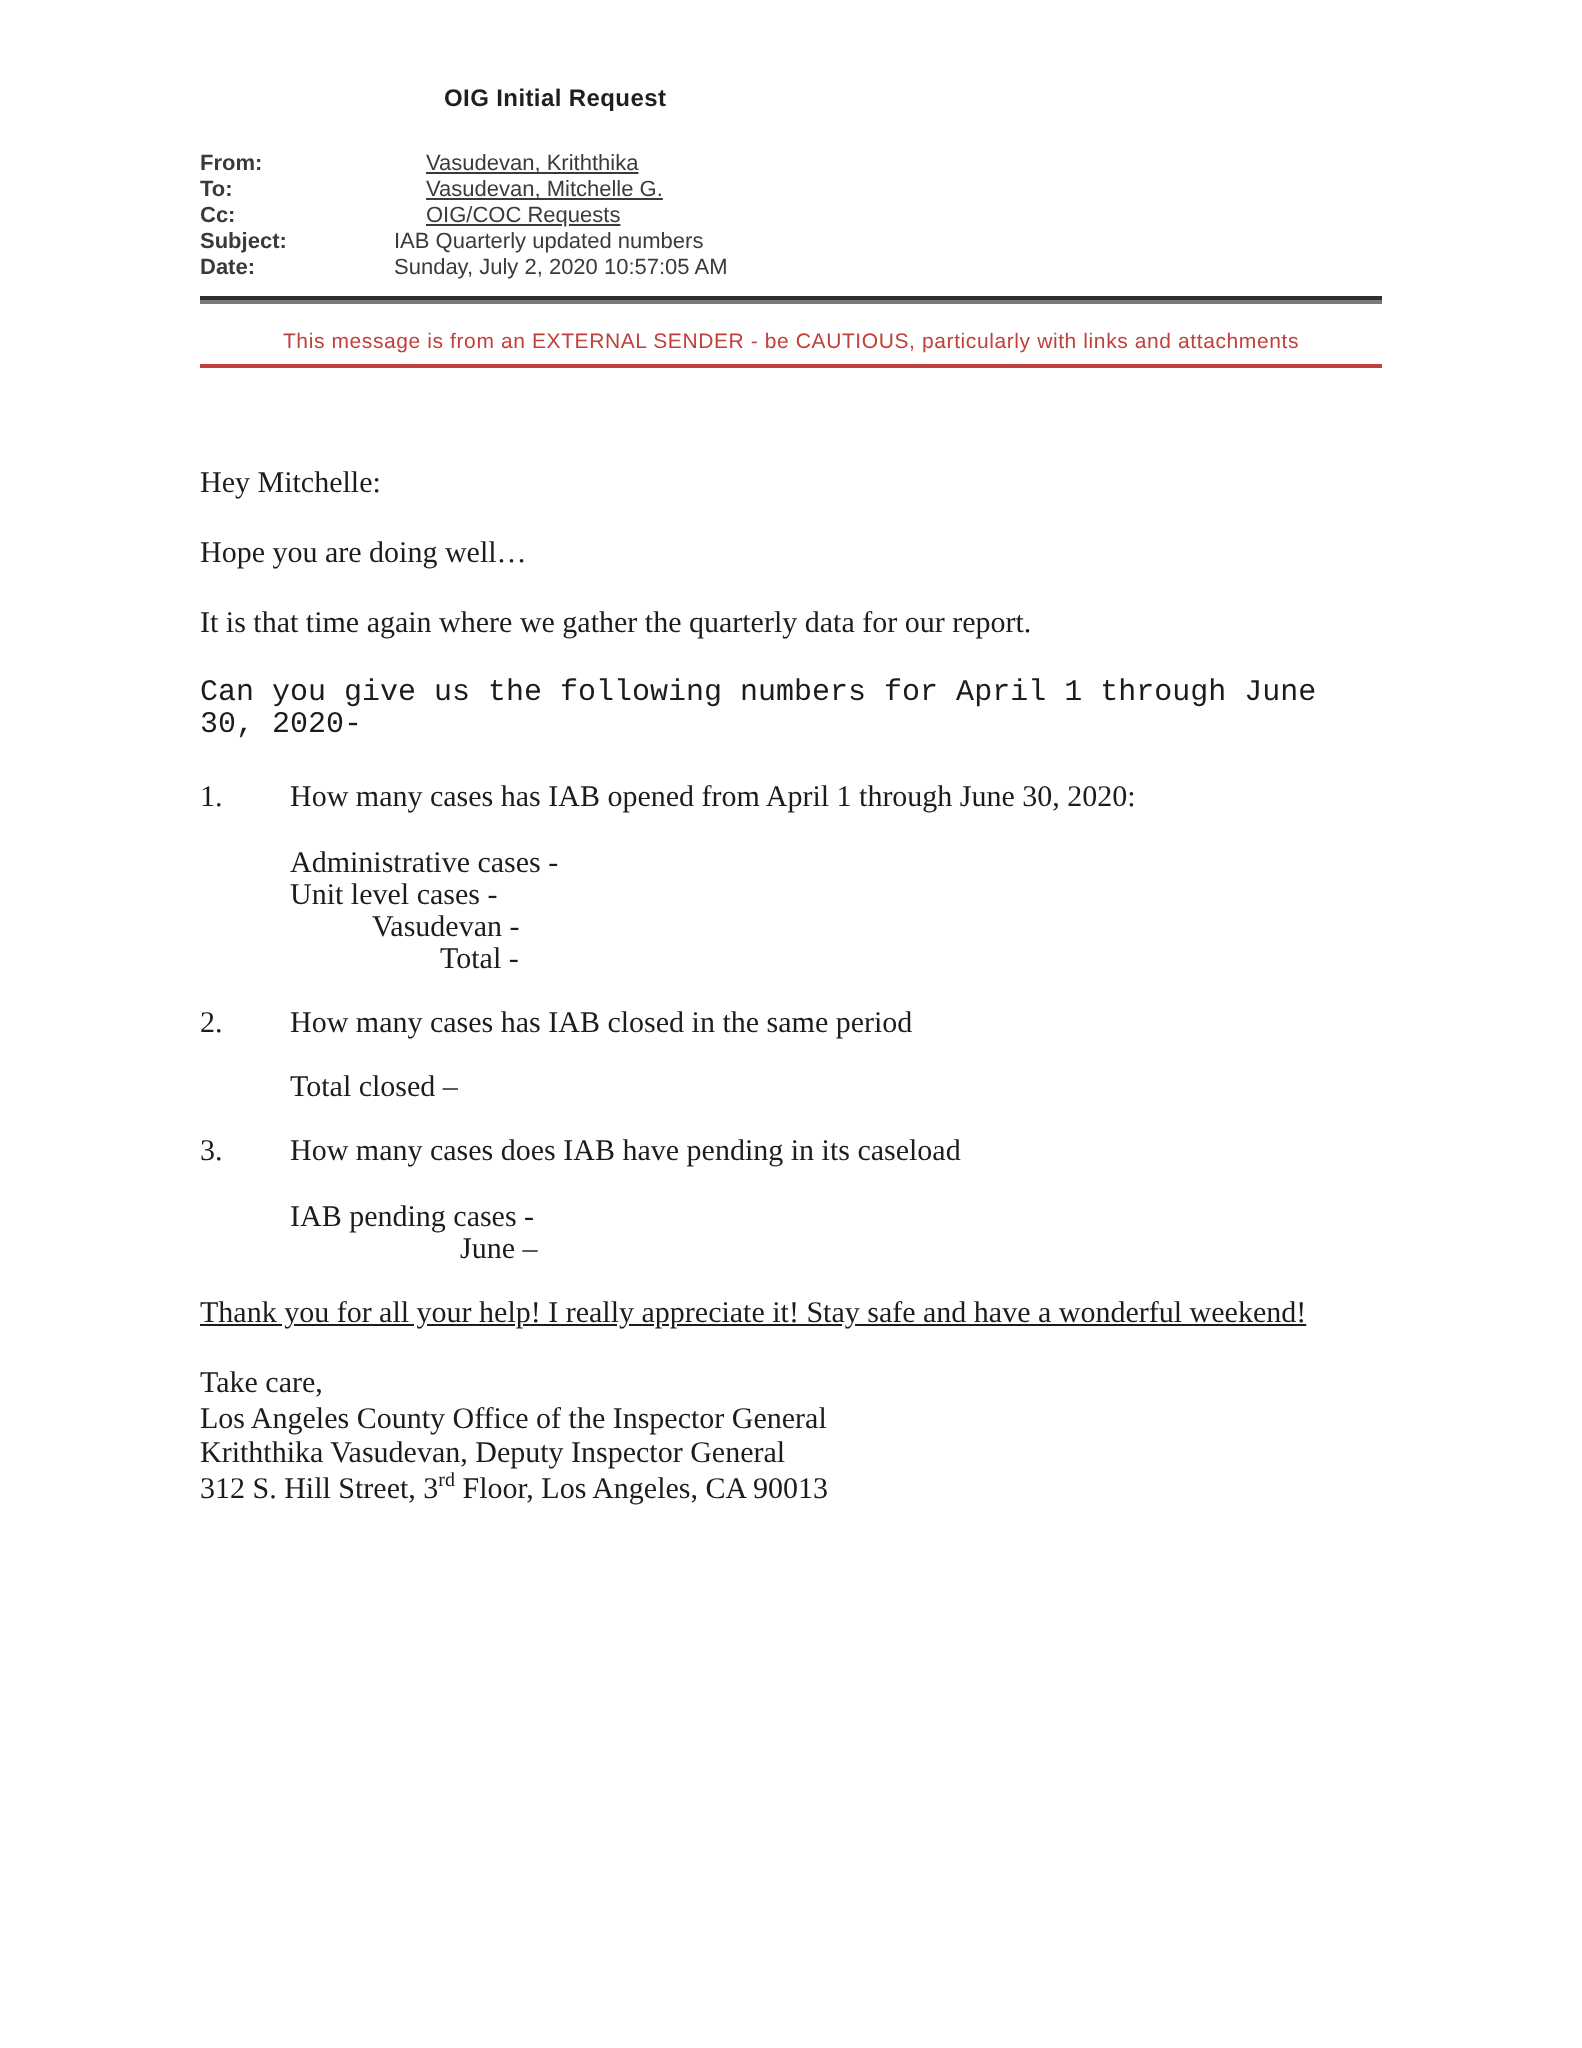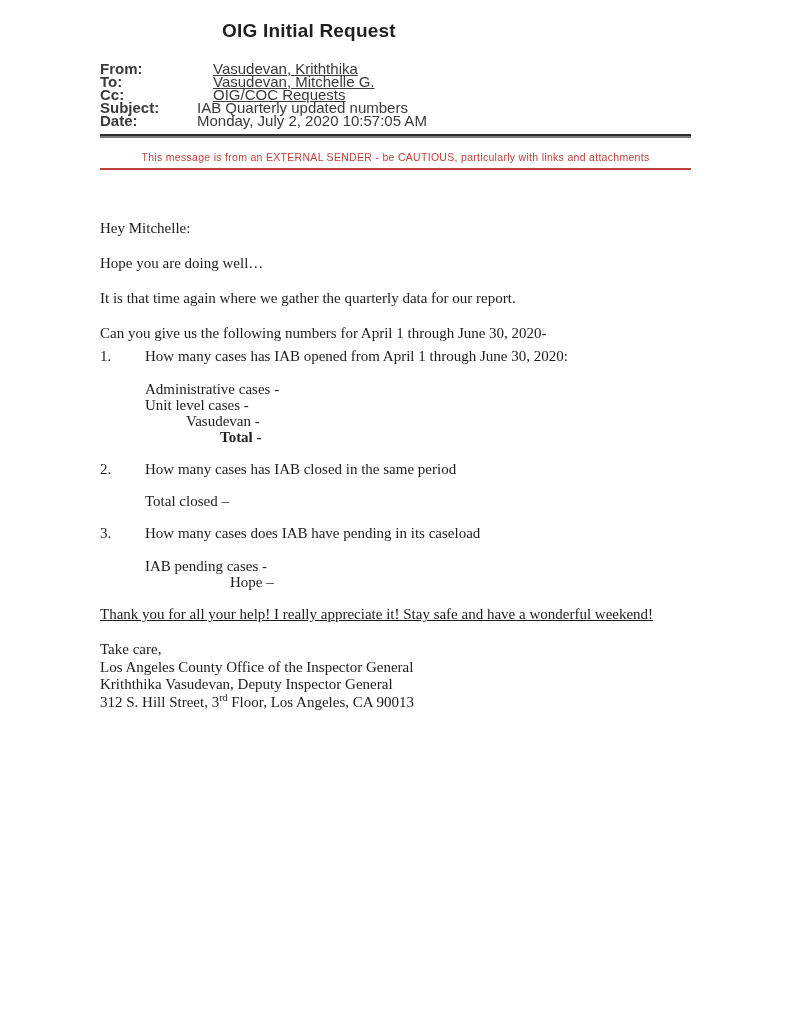--- a/index.html
+++ b/index.html
@@ -16,32 +16,32 @@
     background:#ffffff;
     font-family:"Liberation Serif", serif;
     color:var(--body-text);
     overflow:hidden;
   }
   .content{
     padding:0 100px 0 100px;
   }
   .title{
     margin:0;
-    padding-top:20px;
+    padding-top:42px;
     margin-left:122px;
     font-family:"Liberation Sans", sans-serif;
     font-weight:bold;
-    font-size:19px;
+    font-size:12px;
     letter-spacing:0.2px;
     color:#1f1f1f;
   }
   .header-block{
     margin-top:21px;
     font-family:"Liberation Sans", sans-serif;
-    font-size:15px;
+    font-size:11px;
     color:var(--header-text);
   }
   .hrow{
     display:flex;
     height:13px;
     align-items:flex-start;
     line-height:11px;
   }
   .hlabel{
     width:97px;
@@ -65,32 +65,32 @@
     letter-spacing:0.3px;
     color:var(--warning);
     line-height:12px;
   }
   .body{
     margin-top:50px;
     font-size:15px;
     line-height:16px;
   }
   .body p{ margin:0 0 19px 0; }
-  .body p.tight{ margin-bottom:7px; }
+  .body p.tight{ margin-bottom:20px;font-family:Liberation Mono, monospace; }
   .num-item{
     display:flex;
     margin:0 0 17px 0;
   }
   .num{ flex:0 0 45px; }
   .num-text{ flex:1; }
   .subblock{ margin:16px 0 16px 0; }
   .subline{ }
   .ind-1{ padding-left:45px; }
   .ind-2{ padding-left:86px; }
-  .ind-3{ padding-left:120px;font-weight:bold; }
+  .ind-3{ padding-left:120px; }
   .ind-0{ padding-left:0; }
   .ind-4{ padding-left:130px; }
   .gap-after-item{ margin-bottom:15px; }
   .thanks{ margin-top:15px; margin-bottom:14px;text-decoration:underline; }
   .signature{ line-height:17.5px; }
   .signature .line{ }
   sup{ font-size:10px; line-height:0; vertical-align:super; }
 </style>
 </head>
 <body>
@@ -112,21 +112,21 @@
       <div class="hrow">
         <span class="hlabel">Cc:</span>
         <span class="hvalue link">OIG/COC Requests</span>
       </div>
       <div class="hrow">
         <span class="hlabel">Subject:</span>
         <span class="hvalue">IAB Quarterly updated numbers</span>
       </div>
       <div class="hrow">
         <span class="hlabel">Date:</span>
-        <span class="hvalue">Monday, July 2, 2020 10:57:05 AM</span>
+        <span class="hvalue">Sunday, July 2, 2020 10:57:05 AM</span>
       </div>
     </div>
 
     <div class="separator"></div>
 
     <div class="warning">
       <span>This message is from an EXTERNAL SENDER - be CAUTIOUS, particularly with links and attachments</span>
     </div>
 
     <div class="body">
@@ -160,21 +160,21 @@
         <div class="subline ind-1">Total closed –</div>
       </div>
 
       <div class="num-item">
         <span class="num">3.</span>
         <span class="num-text">How many cases does IAB have pending in its caseload</span>
       </div>
 
       <div class="subblock">
         <div class="subline ind-1">IAB pending cases -</div>
-        <div class="subline ind-4">Hope –</div>
+        <div class="subline ind-4">June –</div>
       </div>
 
       <p class="thanks">Thank you for all your help! I really appreciate it! Stay safe and have a wonderful weekend!</p>
 
       <div class="signature">
         <div class="line">Take care,</div>
         <div class="line">Los Angeles County Office of the Inspector General</div>
         <div class="line">Kriththika Vasudevan, Deputy Inspector General</div>
         <div class="line"><span>312 S. Hill Street, 3</span><sup>rd</sup><span> Floor, Los Angeles, CA 90013</span></div>
       </div>

